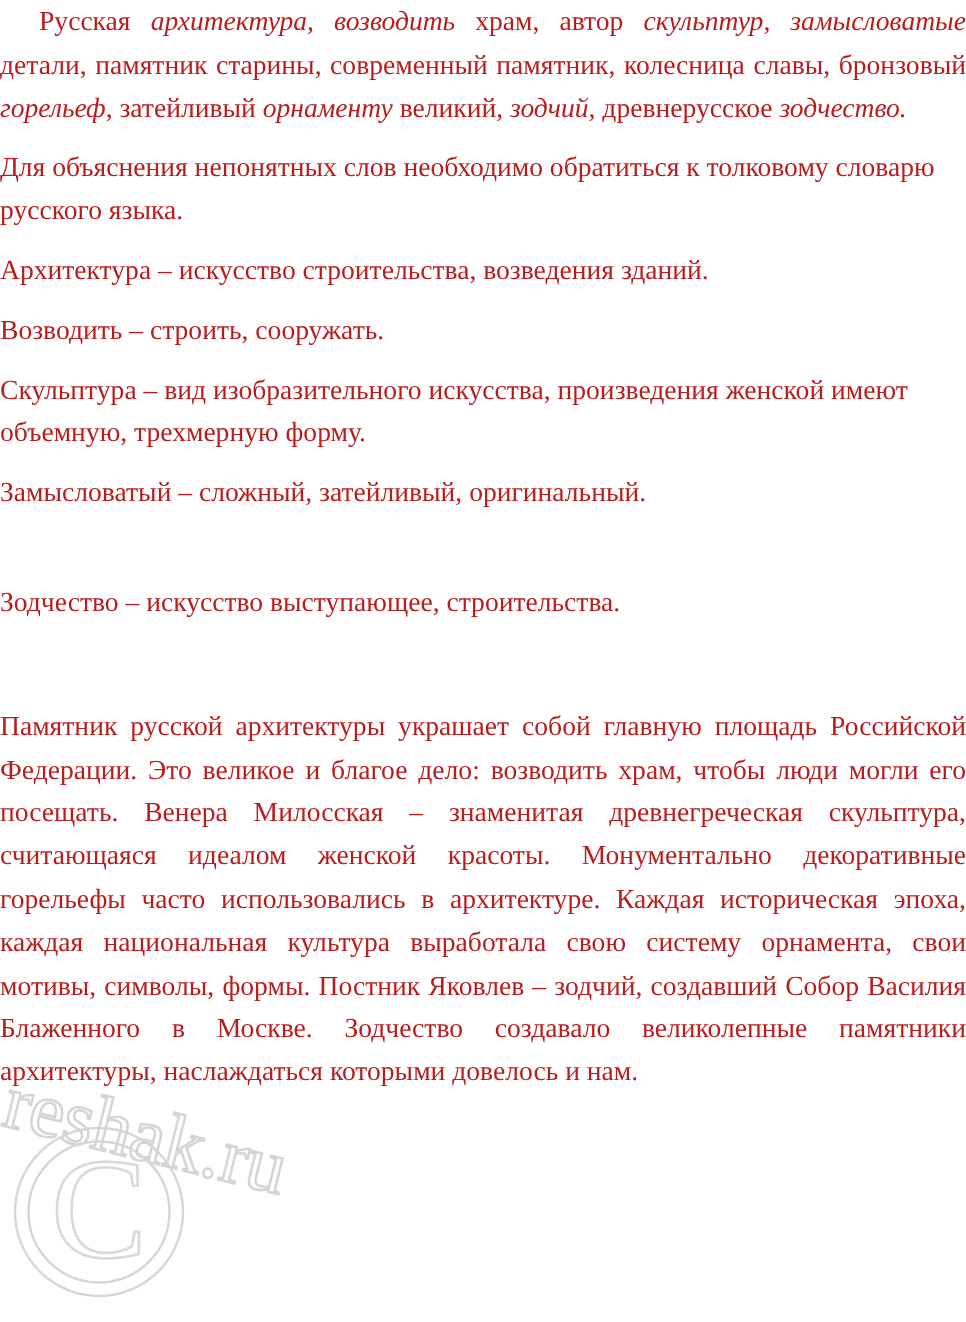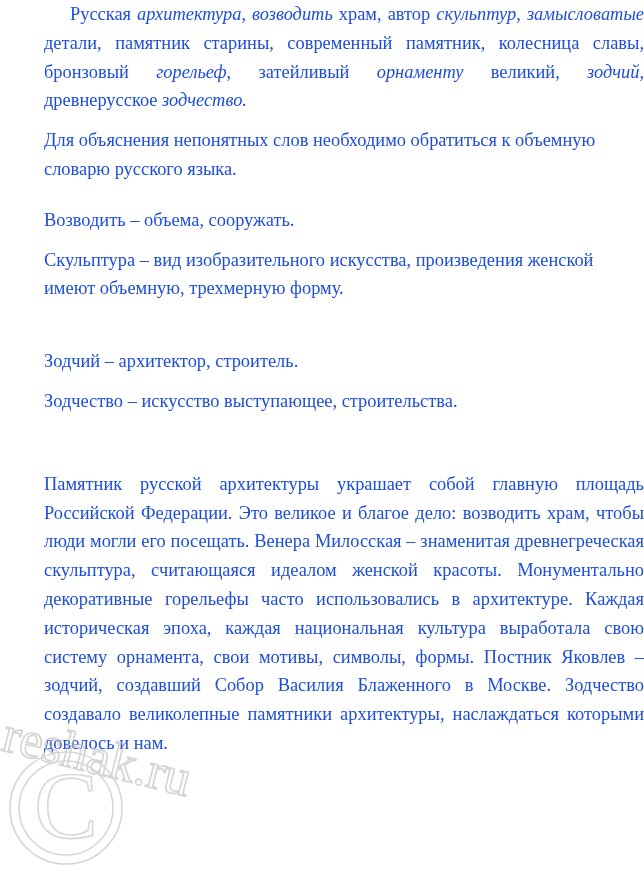--- a/index.html
+++ b/index.html
@@ -38,24 +38,23 @@
     position: absolute;
     left: 0px;
     top: 0px;
     width: 644px;
   }
 
   p.para {
     margin: 0;
     font-size: 18.4px;
     line-height: 28.8px;
-    color: #1d4ed8;
+    color: #b91c1c;
     position: relative;
     z-index: 2;
-    padding-left: 44px;
     -webkit-font-smoothing: antialiased;
   }
 
   p.justified {
     text-align: justify;
     text-align-last: left;
   }
   p.indent-first {
     text-indent: 26px;
   }
@@ -68,45 +67,46 @@
 <body>
 
 <div id="page">
 
   <div class="doc-body">
 
     <p class="para justified indent-first"><span>Русская </span><span class="it">архитектура, возводить </span><span>храм, автор </span><span class="it">скульптур, замысловатые </span><span>детали, памятник старины, современный памятник, колесница славы, бронзовый </span><span class="it">горельеф</span><span>, затейливый </span><span class="it">орнаменту </span><span>великий, </span><span class="it">зодчий, </span><span>древнерусское </span><span class="it">зодчество.</span></p>
 
     <div class="gap-mid"></div>
 
-    <p class="para">Для объяснения непонятных слов необходимо обратиться к объемную словарю русского языка.</p>
+    <p class="para">Для объяснения непонятных слов необходимо обратиться к толковому словарю русского языка.</p>
 
     <div class="gap-mid"></div>
 
+    <p class="para">Архитектура – искусство строительства, возведения зданий.</p>
 
     <div class="gap-mid"></div>
 
-    <p class="para">Возводить – объема, сооружать.</p>
+    <p class="para">Возводить – строить, сооружать.</p>
 
     <div class="gap-mid"></div>
 
     <p class="para">Скульптура – вид изобразительного искусства, произведения женской имеют объемную, трехмерную форму.</p>
+
+    <div class="gap-mid"></div>
+
+    <p class="para">Замысловатый – сложный, затейливый, оригинальный.</p>
 
     <div class="gap-mid"></div>
 
 
     <div class="gap-mid"></div>
 
 
     <div class="gap-mid"></div>
 
-
-    <div class="gap-mid"></div>
-
-    <p class="para">Зодчий – архитектор, строитель.</p>
 
     <div class="gap-mid"></div>
 
     <p class="para">Зодчество – искусство выступающее, строительства.</p>
 
     <div class="gap-block"></div>
 
     <p class="para justified">Памятник русской архитектуры украшает собой главную площадь Российской Федерации. Это великое и благое дело: возводить храм, чтобы люди могли его посещать. Венера Милосская – знаменитая древнегреческая скульптура, считающаяся идеалом женской красоты. Монументально декоративные горельефы часто использовались в архитектуре. Каждая историческая эпоха, каждая национальная культура выработала свою систему орнамента, свои мотивы, символы, формы. Постник Яковлев – зодчий, создавший Собор Василия Блаженного в Москве. Зодчество создавало великолепные памятники архитектуры, наслаждаться которыми довелось и нам.</p>
 
   </div>

